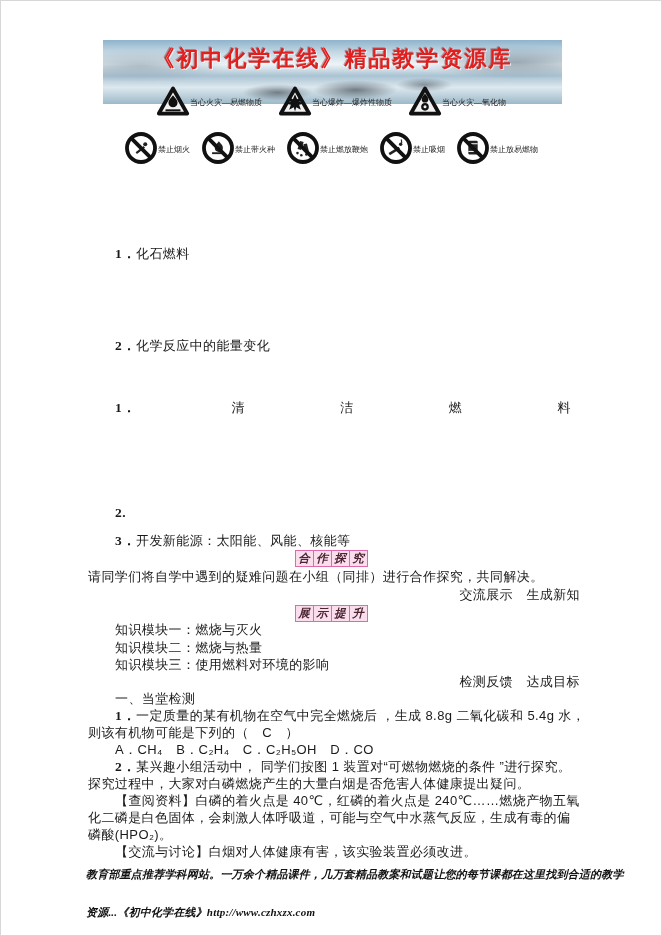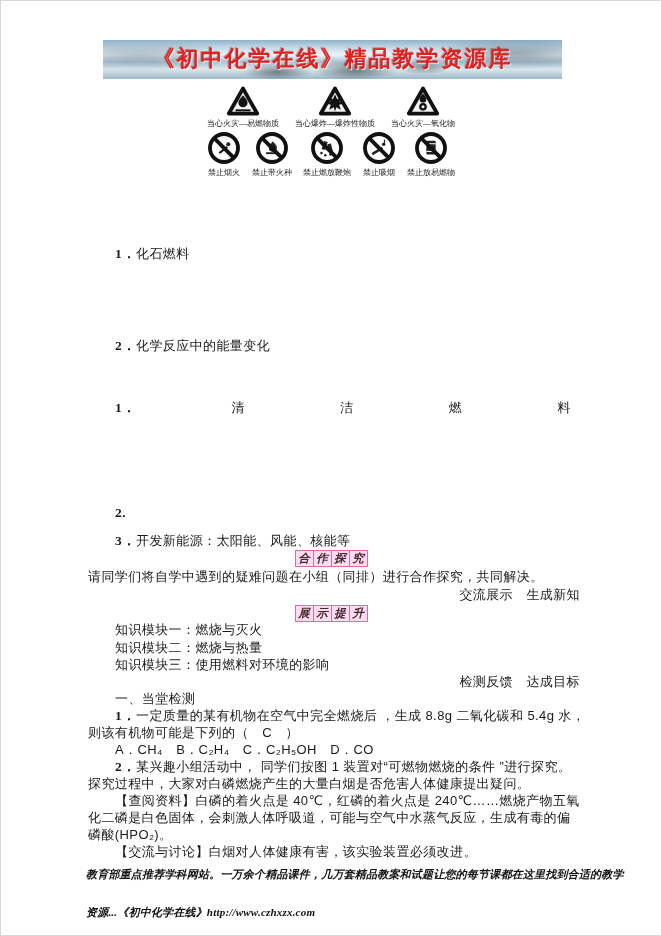--- a/index.html
+++ b/index.html
@@ -5,21 +5,21 @@
   html,body{margin:0;padding:0;}
   body{
     width:662px;height:936px;position:relative;background:#ffffff;
     font-family:"Liberation Sans","DejaVu Sans",sans-serif;color:#1a1a1a;
     overflow:hidden;
   }
   .frame{position:absolute;inset:0;border:1px solid #d7d7d7;pointer-events:none;}
 
   
   .banner{
-    position:absolute;left:103px;top:40px;width:459px;height:39px;overflow:hidden;
+    position:absolute;left:103px;top:40px;width:459px;height:64px;overflow:hidden;
     background:
       radial-gradient(60px 14px at 55% 78%, rgba(30,40,50,.55), rgba(30,40,50,0) 70%),
       radial-gradient(40px 10px at 70% 70%, rgba(40,50,60,.45), rgba(40,50,60,0) 70%),
       radial-gradient(50px 12px at 38% 82%, rgba(25,35,45,.5), rgba(25,35,45,0) 70%),
       radial-gradient(120px 22px at 90% 35%, rgba(90,110,125,.55), rgba(90,110,125,0) 75%),
       radial-gradient(120px 22px at 8% 40%, rgba(120,140,155,.5), rgba(120,140,155,0) 75%),
       linear-gradient(180deg,#8fb3cb 0%,#c6d9e5 20%,#eef4f7 38%,#a9c3d3 56%,#dde8ee 74%,#9db9c9 100%);
   }
   .banner-title{
     position:absolute;left:0;right:0;top:4px;text-align:center;
@@ -30,21 +30,21 @@
   }
   .banner-url{
     position:absolute;left:0;right:0;top:28px;text-align:center;
     font-size:16px;font-weight:bold;color:#e22222;letter-spacing:1px;white-space:nowrap;
   }
 
   
   .sign-row{position:absolute;left:0;right:0;display:flex;justify-content:center;align-items:flex-end;}
   .sign-row1{top:86px;gap:16px;}
   .sign-row2{top:131px;gap:11px;align-items:flex-end;}
-  .sign-group{display:flex;flex-direction:column;align-items:center;}
+  .sign-group{display:flex;flex-direction:row;align-items:center;}
   .sign-label{font-size:8px;color:#222;margin-top:2px;white-space:nowrap;letter-spacing:0;}
   .sign-svg{display:block;}
 
   
   .line{
     position:absolute;left:88px;width:492px;
     font-size:13px;line-height:16px;letter-spacing:0.4px;white-space:nowrap;
   }
   .indent{padding-left:27px;}
   .center{text-align:right;}

